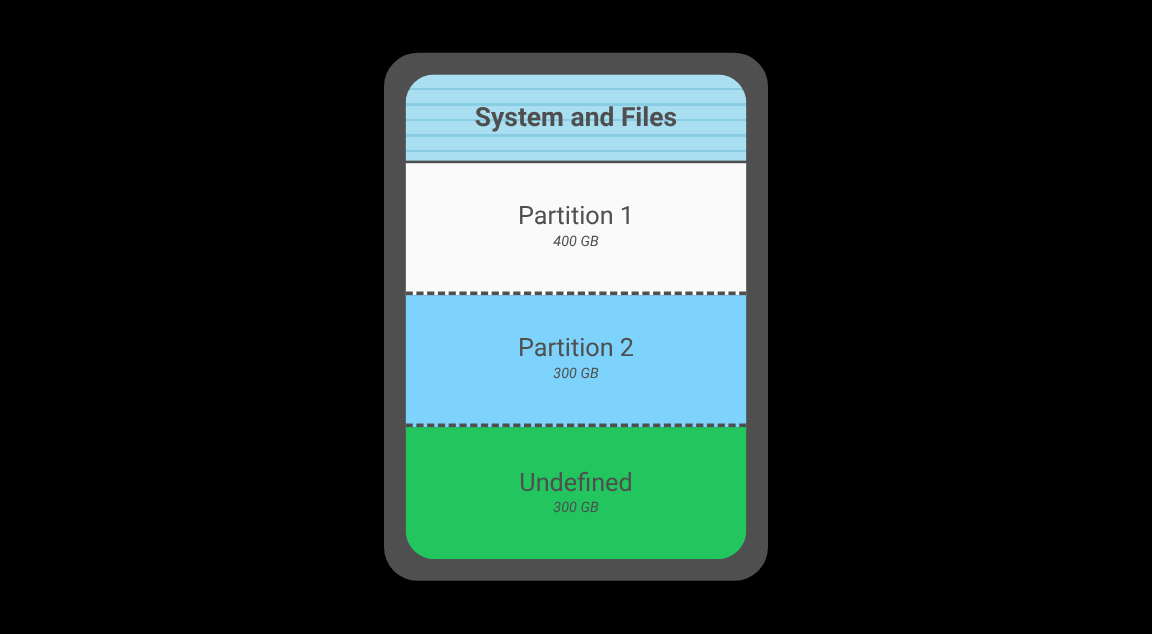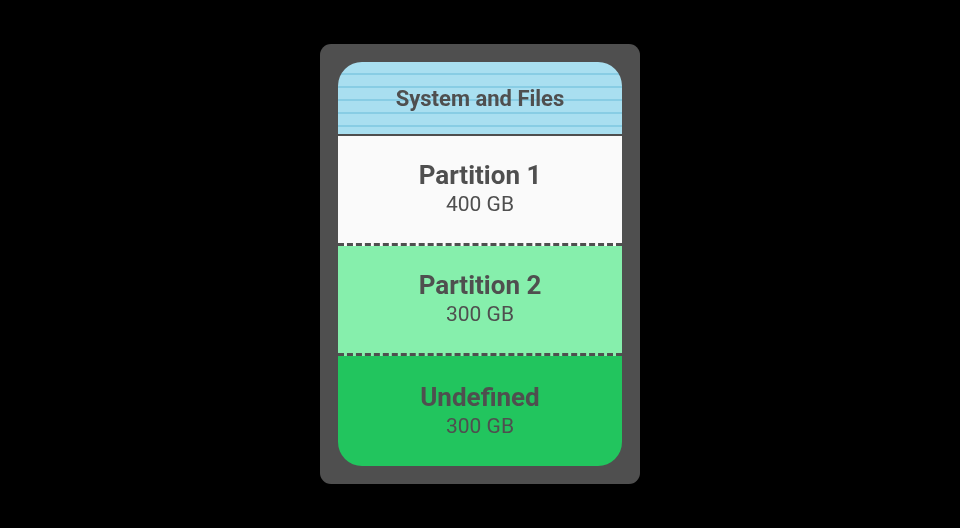--- a/index.html
+++ b/index.html
@@ -9,21 +9,21 @@
       background: #000;
       display: flex;
       align-items: center;
       justify-content: center;
       font-family: -apple-system, BlinkMacSystemFont, "Segoe UI", Roboto, Helvetica, Arial, sans-serif;
     }
     .disk {
       width: 320px;
       height: 440px;
       background: #4f4f4f;
-      border-radius: 11px;
+      border-radius: 28px;
       padding: 18px;
       text-align: center;
     }
     .inner {
       width: 100%;
       height: 100%;
       border-radius: 24px;
       overflow: hidden;
       display: flex;
       flex-direction: column;
@@ -52,39 +52,40 @@
       flex-direction: column;
       align-items: center;
       justify-content: center;
     }
     .section.p1 {
       background: #fafafa;
       height: 110px;
       border-bottom: 3px dashed #4f4f4f;
     }
     .section.p2 {
-      background: #86efac;
+      background: #7dd3fc;
       height: 110px;
       border-bottom: 3px dashed #4f4f4f;
     }
     .section.undef {
       background: #22c55e;
       flex: 1;
     }
     .section-title {
-      font-size: 26px;
-      font-weight: 700;
+      font-size: 21px;
+      font-weight: 400;
       color: #4f4f4f;
       line-height: 1.2;
     }
     .section-size {
-      font-size: 21px;
+      font-size: 12px;
       font-weight: 400;
       color: #4f4f4f;
       line-height: 1.3;
+      font-style: italic;
     }
   </style>
 </head>
 <body>
 
 <div class="disk">
   <div class="inner">
     <div class="header">
       <div class="header-title">System and Files</div>
     </div>

